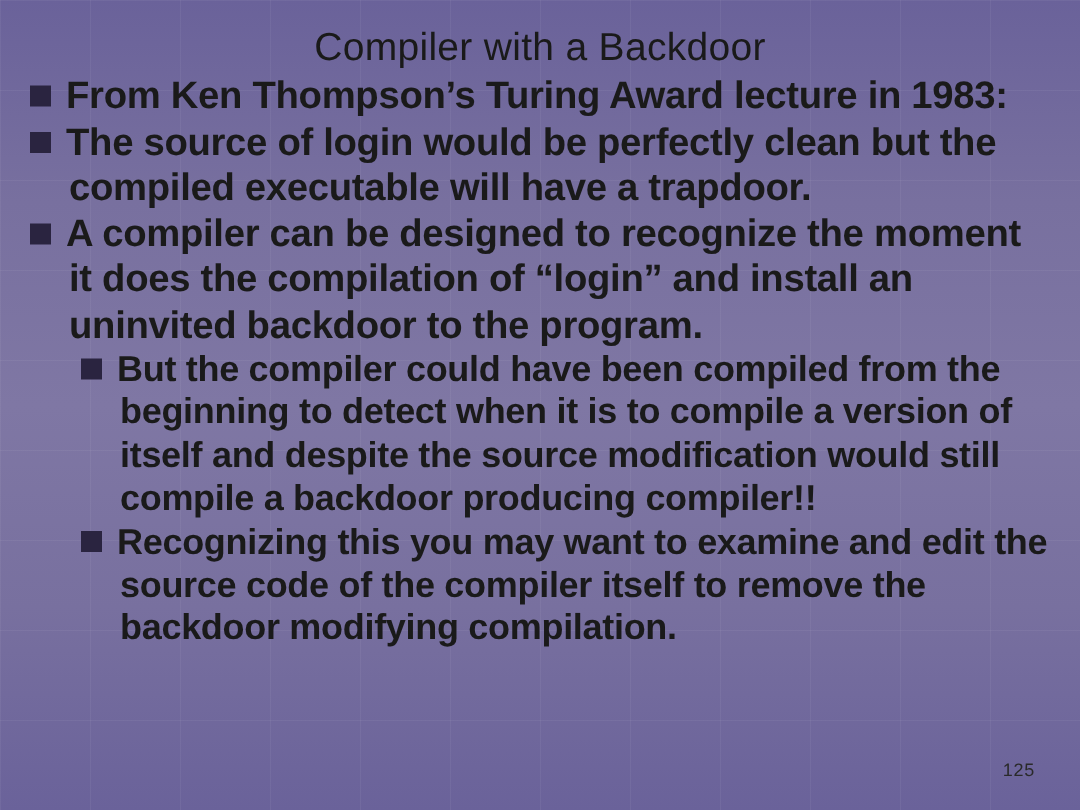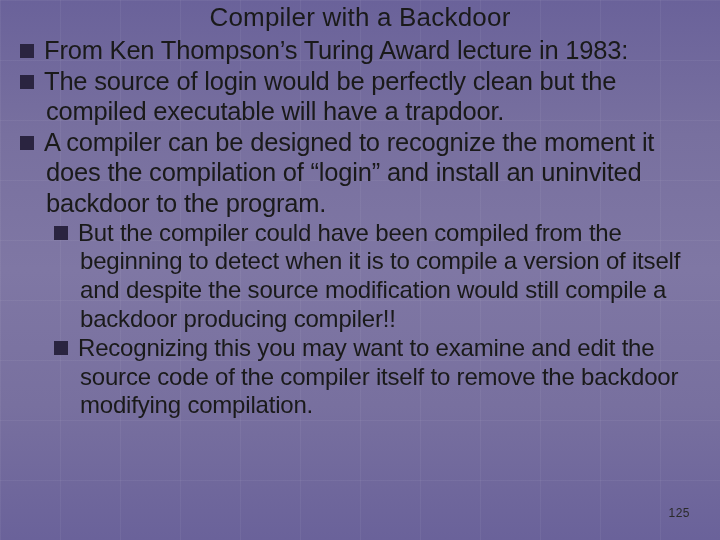--- a/index.html
+++ b/index.html
@@ -14,34 +14,35 @@
     width: 720px;
     height: 540px;
     box-sizing: border-box;
     position: relative;
     
     background:
       repeating-linear-gradient(to right,  rgba(255,255,255,0.05) 0 1px, transparent 1px 60px),
       repeating-linear-gradient(to bottom, rgba(255,255,255,0.05) 0 1px, transparent 1px 60px),
       linear-gradient(to bottom, #6a629a 0%, #78709f 25%, #7f77a4 50%, #78709f 75%, #6a629a 100%);
     color: #1a1a1a;
-    padding: 2px 20px 0 20px;
+    padding: 16px 20px 0 20px;
   }
   .slide-title {
     text-align: center;
     font-size: 26px;
     font-weight: 400;
     margin: 0 0 2px 0;
     color: #1a1a1a;
     letter-spacing: 0.2px;
   }
   .content {
     font-size: 25.5px;
     line-height: 1.20;
     letter-spacing: -0.2px;
+    font-weight: bold;
   }
   .b1 {
     margin: 0;
     text-indent: -26px;
     padding-left: 26px;
   }
   .b2 {
     margin: 0 0 0 34px;
     text-indent: -26px;
     padding-left: 26px;

